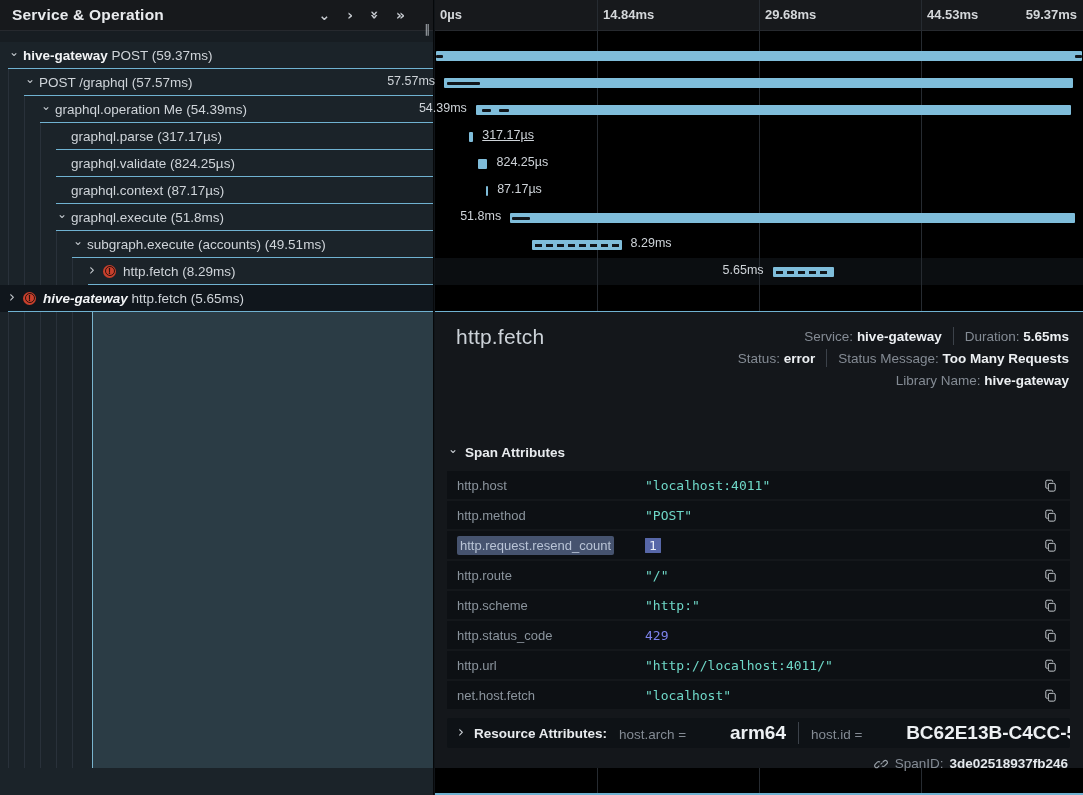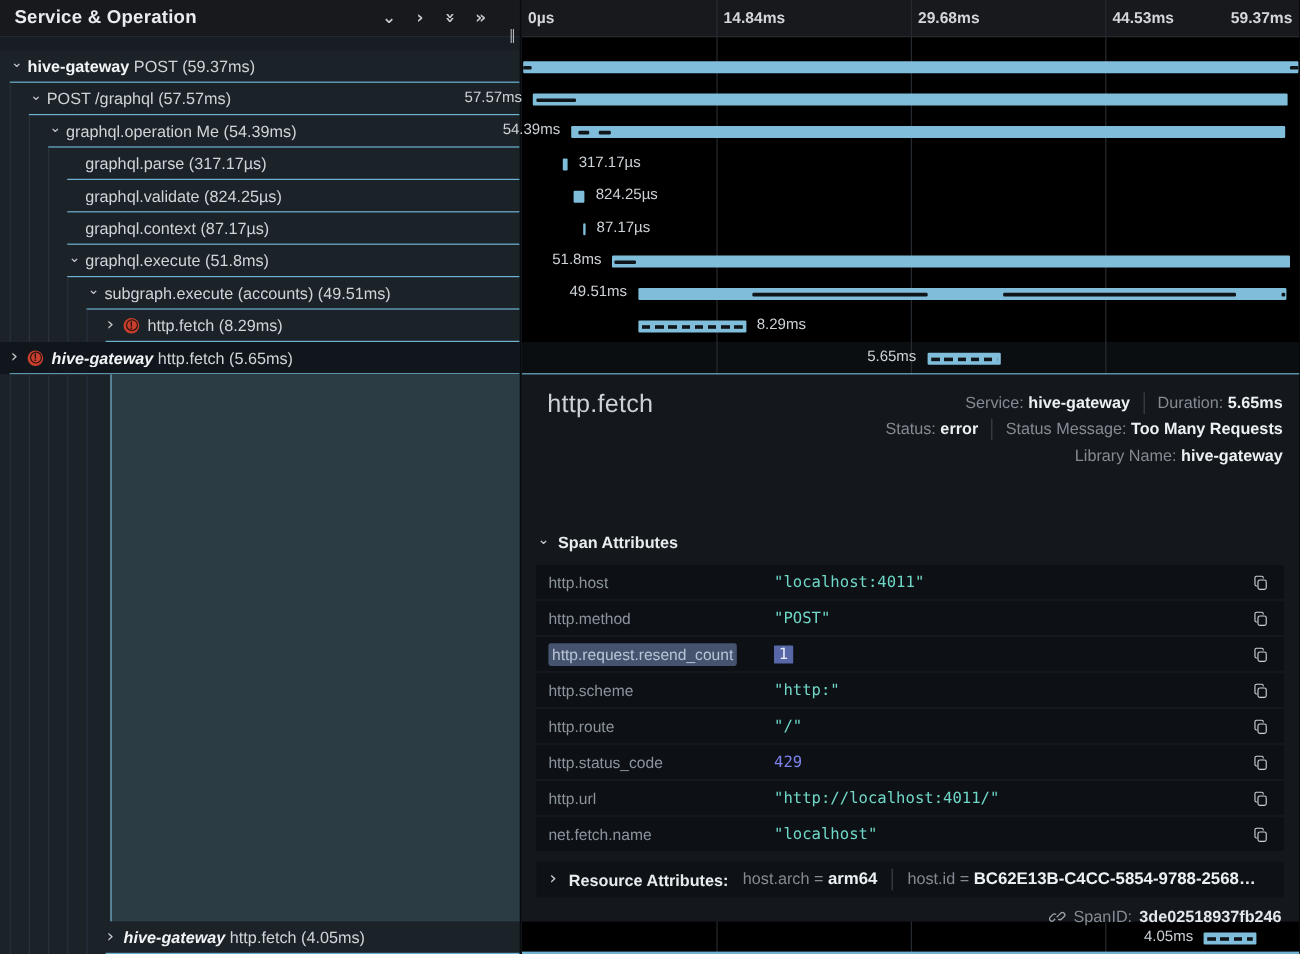--- a/index.html
+++ b/index.html
@@ -80,21 +80,21 @@
   .attr-val .hl-val { background:#5767a8; color:#e8eef8; padding:1px 4px; border-radius:2px; }
   .copy-btn { flex:none; width:20px; height:20px; background:none; border:none; cursor:pointer; display:flex; align-items:center; justify-content:center; }
   .copy-btn svg { stroke:#cfd4d9; fill:none; stroke-width:1.5; }
   .res-row { height:30px; margin-top:9px; background:#0e1216; display:flex; align-items:center; padding:0 10px; border-radius:2px; white-space:nowrap; overflow:hidden; }
   .res-row .chev { width:17px; color:#cdd2d7; }
   .res-title { color:#e8ebee; font-size:13.5px; font-weight:bold; margin-right:12px; }
   .res-pair { white-space:nowrap; }
   .res-pair + .res-pair { border-left:1px solid #3c424a; padding-left:12px; margin-left:12px; }
   .res-key { color:#848b94; font-size:13.5px; }
   .res-eq { color:#848b94; font-size:13.5px; }
-  .res-val { color:#edf0f3; font-size:14px; font-weight:bold; }
+  .res-val { color:#edf0f3; font-size:19px; font-weight:bold;margin-left:40px; }
   .spanid-row { margin-top:8px; display:flex; justify-content:flex-end; align-items:center; gap:6px; padding-right:2px; }
   .spanid-row svg { stroke:#9aa1a9; fill:none; stroke-width:1.8; }
   .sid-label { color:#848b94; font-size:13.5px; }
   .sid-value { color:#e4e8ec; font-size:13.5px; font-weight:bold; }
   .bottom-bars { position:absolute; left:0; top:768px; width:100%; }
   
   .resize-handle { position:absolute; left:424px; top:22px; z-index:6; color:#aeb4ba; font-size:12px;
                    letter-spacing:1px; cursor:col-resize; font-family:"DejaVu Sans", sans-serif; }
 </style>
 </head>
@@ -206,33 +206,20 @@
           </div>
         </div>
       </div>
     <div class="filler" id="filler">
       <div class="teal-block"></div>
     <div class="guide-v" style="left: 8px;"></div>
         <div class="guide-v" style="left: 24px;"></div>
         <div class="guide-v" style="left: 40px;"></div>
         <div class="guide-v" style="left: 56px;"></div>
         <div class="guide-v" style="left: 72px;"></div>
-      </div>
-    <div class="tree-bottom" id="tree-bottom">
-        <div class="t-row">
-          <span class="guide"></span>
-          <span class="guide"></span>
-          <span class="guide"></span>
-          <span class="guide"></span>
-          <span class="guide"></span>
-          <div class="t-content">
-            <span class="chev right"></span>
-            <span class="t-label"><span class="svc it">hive-gateway  </span><span class="nm">http.fetch (4.05ms)</span></span>
-          </div>
-        </div>
       </div>
   </div>
 
   <div class="resize-handle">∥</div>
 
   <div class="right-panel">
     <div class="grid" style="left:25%"></div>
     <div class="grid" style="left:50%"></div>
     <div class="grid" style="left:75%"></div>
     <div class="ruler" id="ruler">
@@ -255,41 +242,34 @@
           <span class="bar-label" style="right: calc(98.6% + 9px);">57.57ms</span>
         </div>
         <div class="b-row">
           <div class="bar" style="left: 6.3%; width: max(91.8%, 2px);"></div>
           <div class="bar-mark" style="left: 7.2%; width: max(1.5%, 3px);"></div>
           <div class="bar-mark" style="left: 9.9%; width: max(1.5%, 3px);"></div>
           <span class="bar-label" style="right: calc(93.7% + 9px);">54.39ms</span>
         </div>
         <div class="b-row">
           <div class="bar" style="left: 5.2%; width: max(0.7%, 2px);"></div>
-          <span class="bar-label" style="left: calc(5.9% + 9px);">317.17µs</span>
+          <span class="bar-label" style="left: calc(5.9% + 9px); text-decoration: underline;">317.17µs</span>
         </div>
         <div class="b-row">
           <div class="bar" style="left: 6.6%; width: max(1.5%, 2px);"></div>
           <span class="bar-label" style="left: calc(8.1% + 9px);">824.25µs</span>
         </div>
         <div class="b-row">
           <div class="bar" style="left: 7.9%; width: max(0.3%, 2px);"></div>
           <span class="bar-label" style="left: calc(8.2% + 9px);">87.17µs</span>
         </div>
         <div class="b-row">
           <div class="bar" style="left: 11.6%; width: max(87.2%, 2px);"></div>
           <div class="bar-mark" style="left: 11.9%; width: max(2.8%, 3px);"></div>
           <span class="bar-label" style="right: calc(88.4% + 9px);">51.8ms</span>
-        </div>
-        <div class="b-row">
-          <div class="bar" style="left: 14.9%; width: max(83.4%, 2px);"></div>
-          <div class="bar-mark" style="left: 29.6%; width: max(22.5%, 3px);"></div>
-          <div class="bar-mark" style="left: 61.9%; width: max(29.9%, 3px);"></div>
-          <div class="bar-mark" style="left: 97.7%; width: max(0.5%, 3px);"></div>
-          <span class="bar-label" style="right: calc(85.1% + 9px);">49.51ms</span>
         </div>
         <div class="b-row">
           <div class="bar" style="left: 15%; width: max(13.8%, 2px);">
             <div class="bar-dash"></div>
           </div>
           <span class="bar-label" style="left: calc(28.8% + 9px);">8.29ms</span>
         </div>
         <div class="b-row selected">
           <div class="bar" style="left: 52.1%; width: max(9.4%, 2px);">
             <div class="bar-dash"></div>
@@ -344,61 +324,61 @@
               <span class="attr-key"><span class="hl">http.request.resend_count</span></span>
               <span class="attr-val number"><span class="hl-val">1</span></span>
               <button class="copy-btn">
                 <svg width="15" height="15" viewBox="0 0 24 24">
                   <rect x="8.5" y="8.5" width="11" height="12.5" rx="2.5"></rect>
                   <path d="M15.5 5.5v-1a2 2 0 00-2-2h-7a2 2 0 00-2 2v9a2 2 0 002 2h1" transform="translate(0 1)"></path>
                 </svg>
               </button>
             </div>
             <div class="attr-row">
+              <span class="attr-key">http.route</span>
+              <span class="attr-val string">"/"</span>
+              <button class="copy-btn">
+                <svg width="15" height="15" viewBox="0 0 24 24">
+                  <rect x="8.5" y="8.5" width="11" height="12.5" rx="2.5"></rect>
+                  <path d="M15.5 5.5v-1a2 2 0 00-2-2h-7a2 2 0 00-2 2v9a2 2 0 002 2h1" transform="translate(0 1)"></path>
+                </svg>
+              </button>
+            </div>
+            <div class="attr-row">
               <span class="attr-key">http.scheme</span>
               <span class="attr-val string">"http:"</span>
               <button class="copy-btn">
                 <svg width="15" height="15" viewBox="0 0 24 24">
                   <rect x="8.5" y="8.5" width="11" height="12.5" rx="2.5"></rect>
                   <path d="M15.5 5.5v-1a2 2 0 00-2-2h-7a2 2 0 00-2 2v9a2 2 0 002 2h1" transform="translate(0 1)"></path>
                 </svg>
               </button>
             </div>
             <div class="attr-row">
-              <span class="attr-key">http.route</span>
-              <span class="attr-val string">"/"</span>
-              <button class="copy-btn">
-                <svg width="15" height="15" viewBox="0 0 24 24">
-                  <rect x="8.5" y="8.5" width="11" height="12.5" rx="2.5"></rect>
-                  <path d="M15.5 5.5v-1a2 2 0 00-2-2h-7a2 2 0 00-2 2v9a2 2 0 002 2h1" transform="translate(0 1)"></path>
-                </svg>
-              </button>
-            </div>
-            <div class="attr-row">
               <span class="attr-key">http.status_code</span>
               <span class="attr-val number">429</span>
               <button class="copy-btn">
                 <svg width="15" height="15" viewBox="0 0 24 24">
                   <rect x="8.5" y="8.5" width="11" height="12.5" rx="2.5"></rect>
                   <path d="M15.5 5.5v-1a2 2 0 00-2-2h-7a2 2 0 00-2 2v9a2 2 0 002 2h1" transform="translate(0 1)"></path>
                 </svg>
               </button>
             </div>
             <div class="attr-row">
               <span class="attr-key">http.url</span>
               <span class="attr-val string">"http://localhost:4011/"</span>
               <button class="copy-btn">
                 <svg width="15" height="15" viewBox="0 0 24 24">
                   <rect x="8.5" y="8.5" width="11" height="12.5" rx="2.5"></rect>
                   <path d="M15.5 5.5v-1a2 2 0 00-2-2h-7a2 2 0 00-2 2v9a2 2 0 002 2h1" transform="translate(0 1)"></path>
                 </svg>
               </button>
             </div>
             <div class="attr-row">
-              <span class="attr-key">net.fetch.name</span>
+              <span class="attr-key">net.host.fetch</span>
               <span class="attr-val string">"localhost"</span>
               <button class="copy-btn">
                 <svg width="15" height="15" viewBox="0 0 24 24">
                   <rect x="8.5" y="8.5" width="11" height="12.5" rx="2.5"></rect>
                   <path d="M15.5 5.5v-1a2 2 0 00-2-2h-7a2 2 0 00-2 2v9a2 2 0 002 2h1" transform="translate(0 1)"></path>
                 </svg>
               </button>
             </div>
           </div>
         <div class="res-row" id="res-row">
@@ -412,23 +392,15 @@
             <path d="M10.5 13.5l3-3"></path>
             <path d="M8.5 15.5l-2.2 2.2a3.1 3.1 0 01-4.4-4.4l3.4-3.4a3.1 3.1 0 014.4 0"></path>
             <path d="M15.5 8.5l2.2-2.2a3.1 3.1 0 014.4 4.4l-3.4 3.4a3.1 3.1 0 01-4.4 0" transform="translate(-1.7 1.7)"></path>
           </svg>
           <span class="sid-label">SpanID:</span>
           <span class="sid-value">3de02518937fb246</span>
         </div>
       </div>
     </div>
 
-    <div class="bottom-bars" id="bottom-bars">
-        <div class="b-row">
-          <div class="bar" style="left: 87.7%; width: max(6.8%, 2px);">
-            <div class="bar-dash"></div>
-          </div>
-          <span class="bar-label" style="right: calc(12.3% + 9px);">4.05ms</span>
-        </div>
-      </div>
     <div class="bottom-line"></div>
   </div>
 </div>
 
 </body></html>

